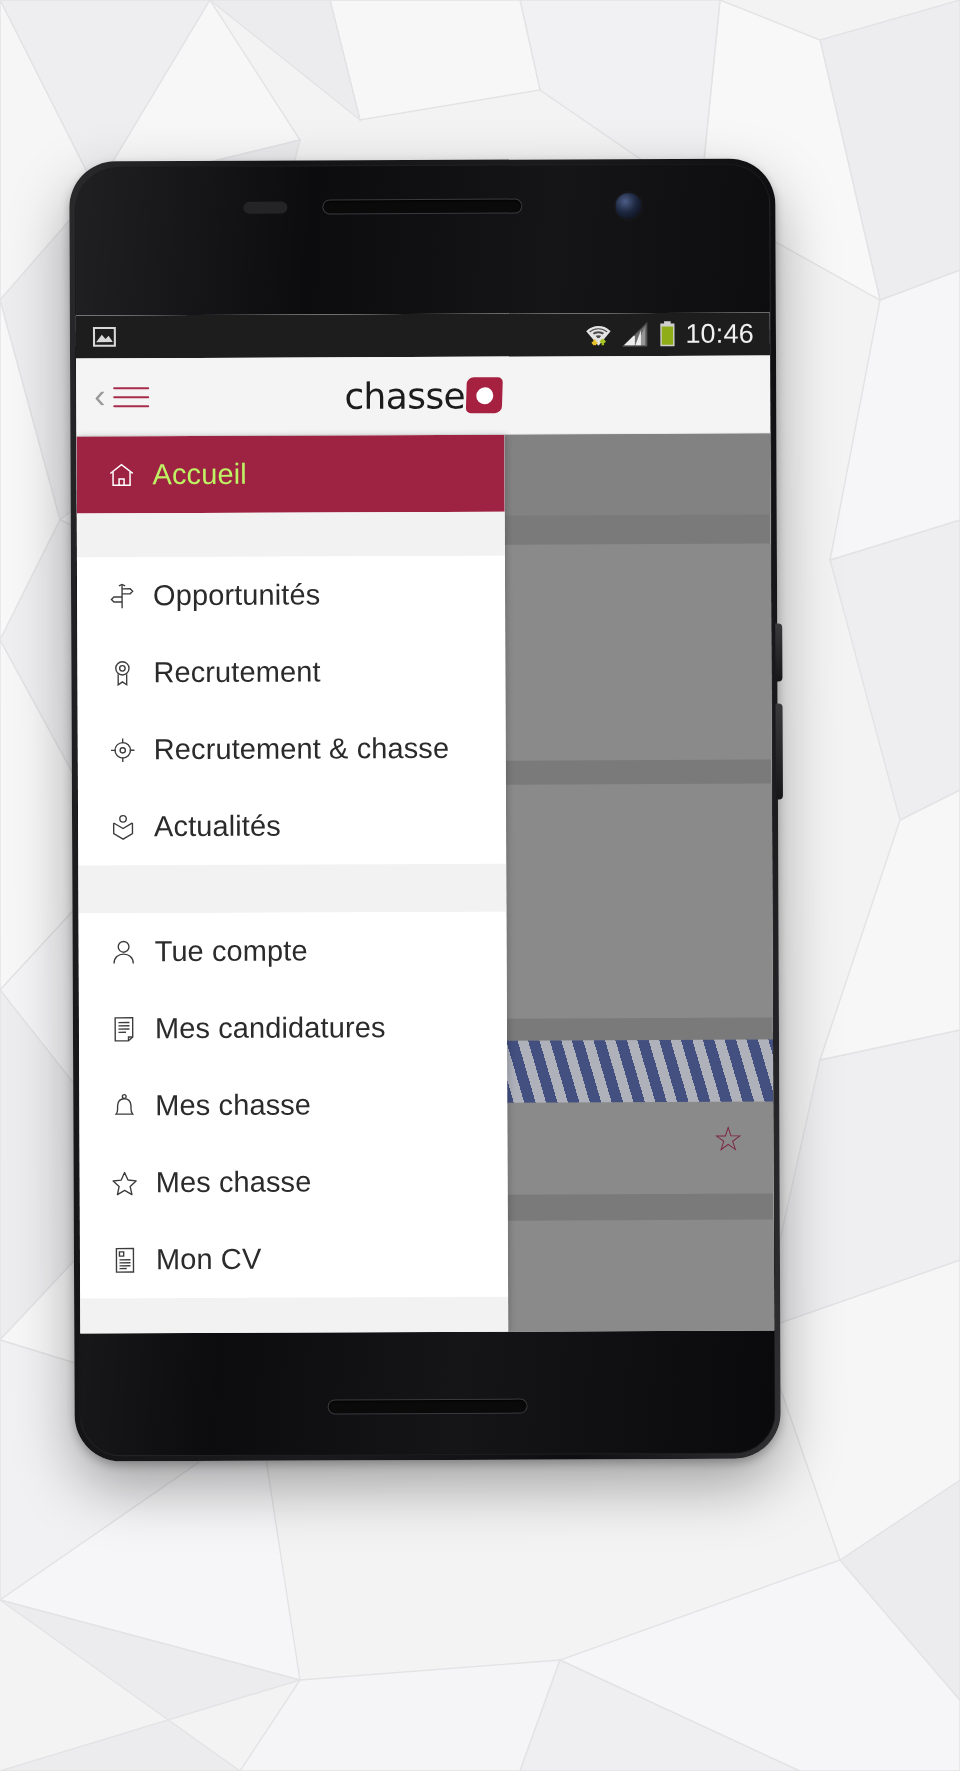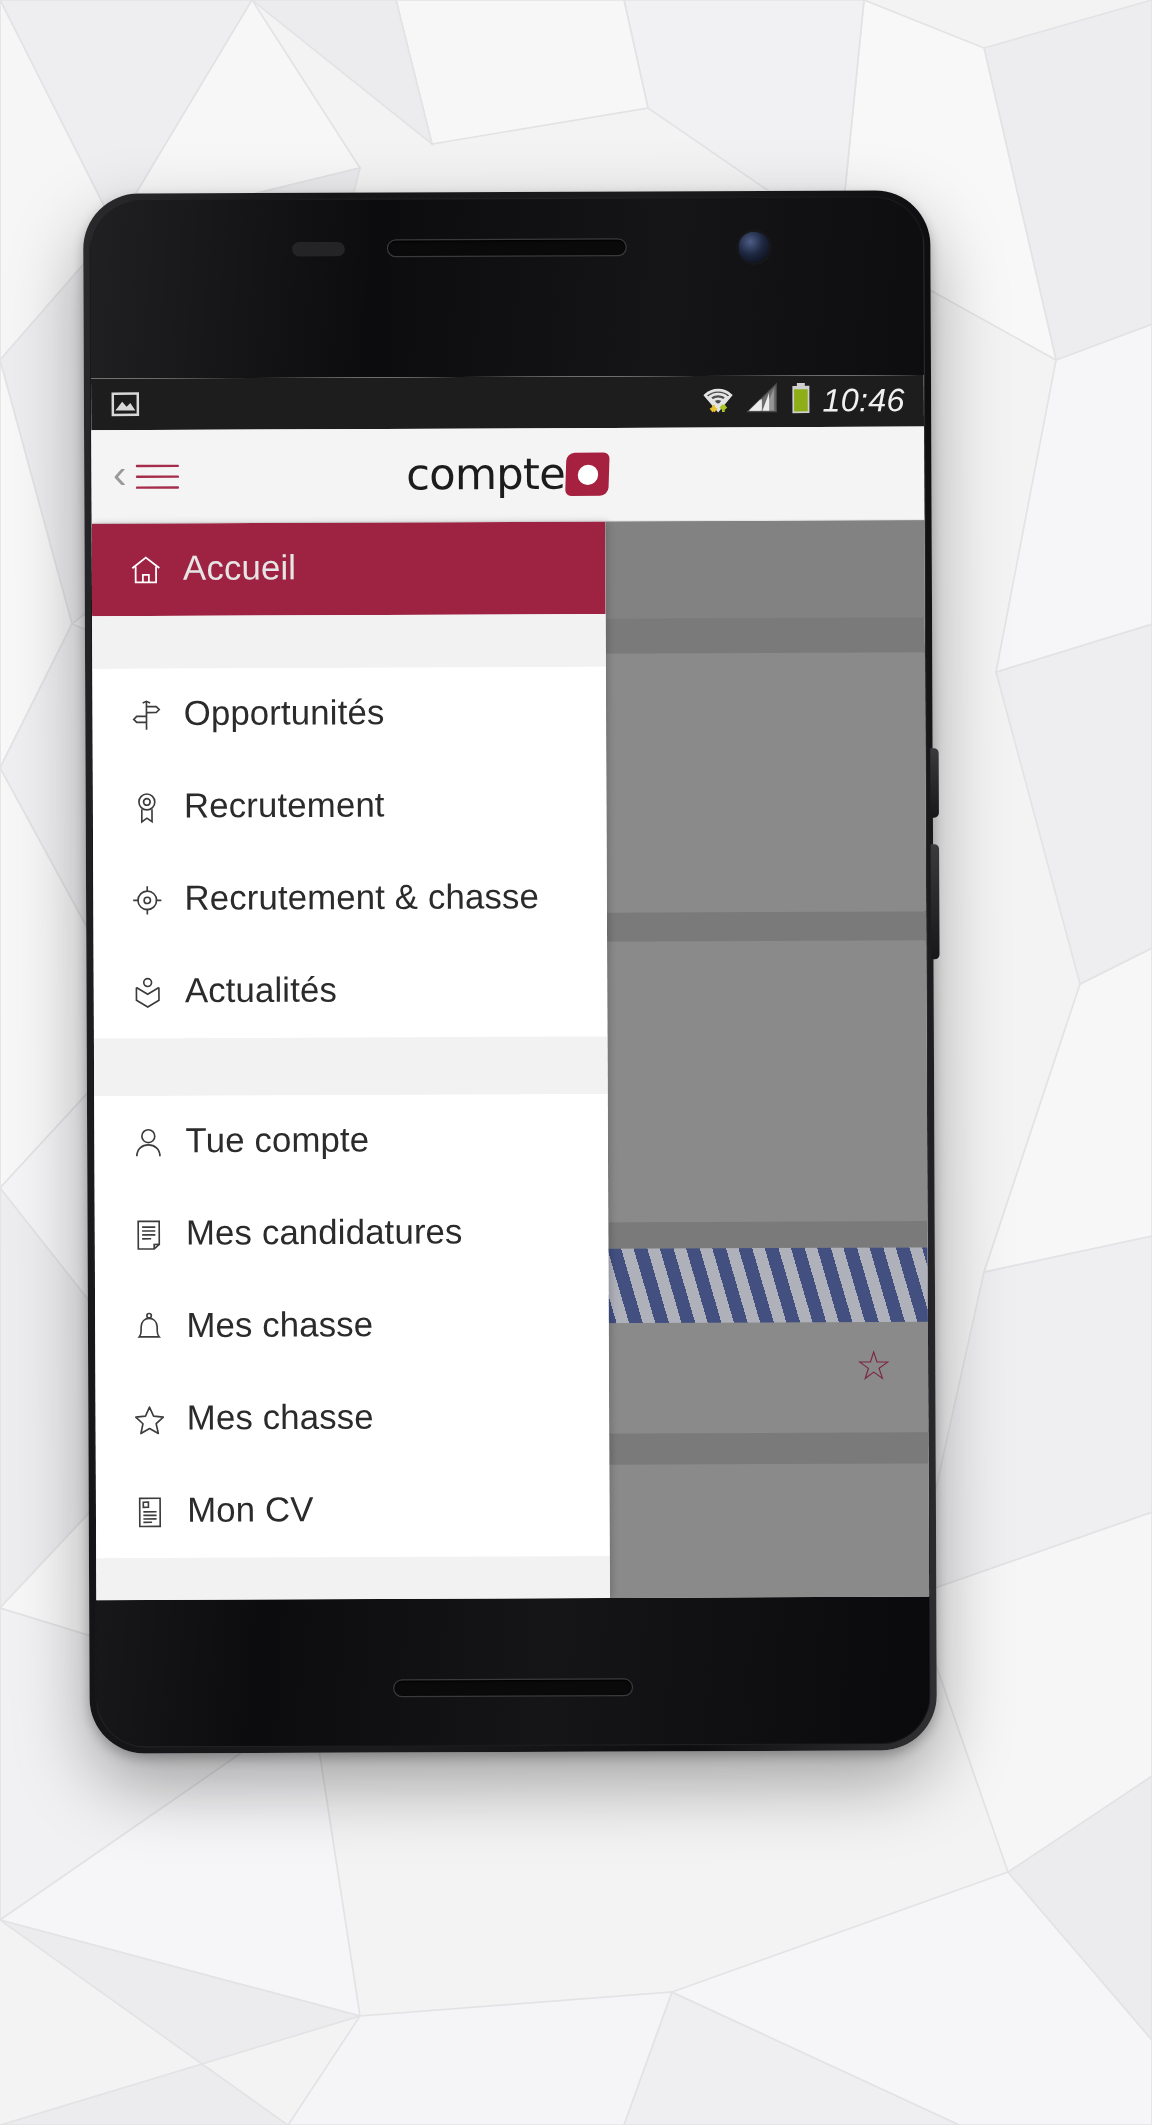--- a/index.html
+++ b/index.html
@@ -78,21 +78,21 @@
 
   
   .statusbar {
     height: 43px;
     background: #1d1d1d;
     display: flex; align-items: center;
     padding: 0 16px;
     color: #e8e8e8;
   }
   .sb-left { display: flex; align-items: center; gap: 8px; }
-  .sb-right { margin-left: auto; display: flex; align-items: flex-start; gap: 9px; font-style: italic; }
+  .sb-right { margin-left: auto; display: flex; align-items: center; gap: 9px; }
   .sb-clock {
     font-size: 27px; letter-spacing: .2px; color: #f0f0f0;
     font-family: "Liberation Sans", sans-serif;
   }
 
   
   .appbar {
     height: 78px; background: #f4f4f5;
     display: flex; align-items: center;
     padding: 0 14px;
@@ -213,21 +213,21 @@
   .d-ico {
     width: 46px; flex: none;
     display: flex; align-items: center; justify-content: flex-start;
     color: #3c3c3c;
   }
   .d-item.active .d-ico { color: #ffffff; }
   .d-label {
     font-size: 29px; color: #2b2b2b; letter-spacing: .1px;
     white-space: nowrap;
   }
-  .d-item.active .d-label { color: #e5e5e5; text-align: center; }
+  .d-item.active .d-label { color: #bef264; text-align: center; }
   .d-sep { height: 44px; background: #f2f2f2; }
   .d-sep.tall { height: 48px; }
 
   svg.ic { display: block; }
 </style>
 </head>
 <body>
 
 <svg id="bg" width="960" height="1771" viewBox="0 0 960 1771">
   <rect width="960" height="1771" fill="#f3f3f4"></rect>
@@ -319,21 +319,21 @@
       </div>
 
       <div class="appbar">
         <span class="back-chevron">‹</span>
         <span class="hamburger">
           <span></span>
             <span></span>
             <span></span>
         </span>
         <span class="logo">
-          <span class="logo-word">compte</span>
+          <span class="logo-word">chasse</span>
           <span class="logo-mark">
               <i></i>
             </span>
         </span>
       </div>
 
       <div class="body-area">
 
         <div class="content">
 

